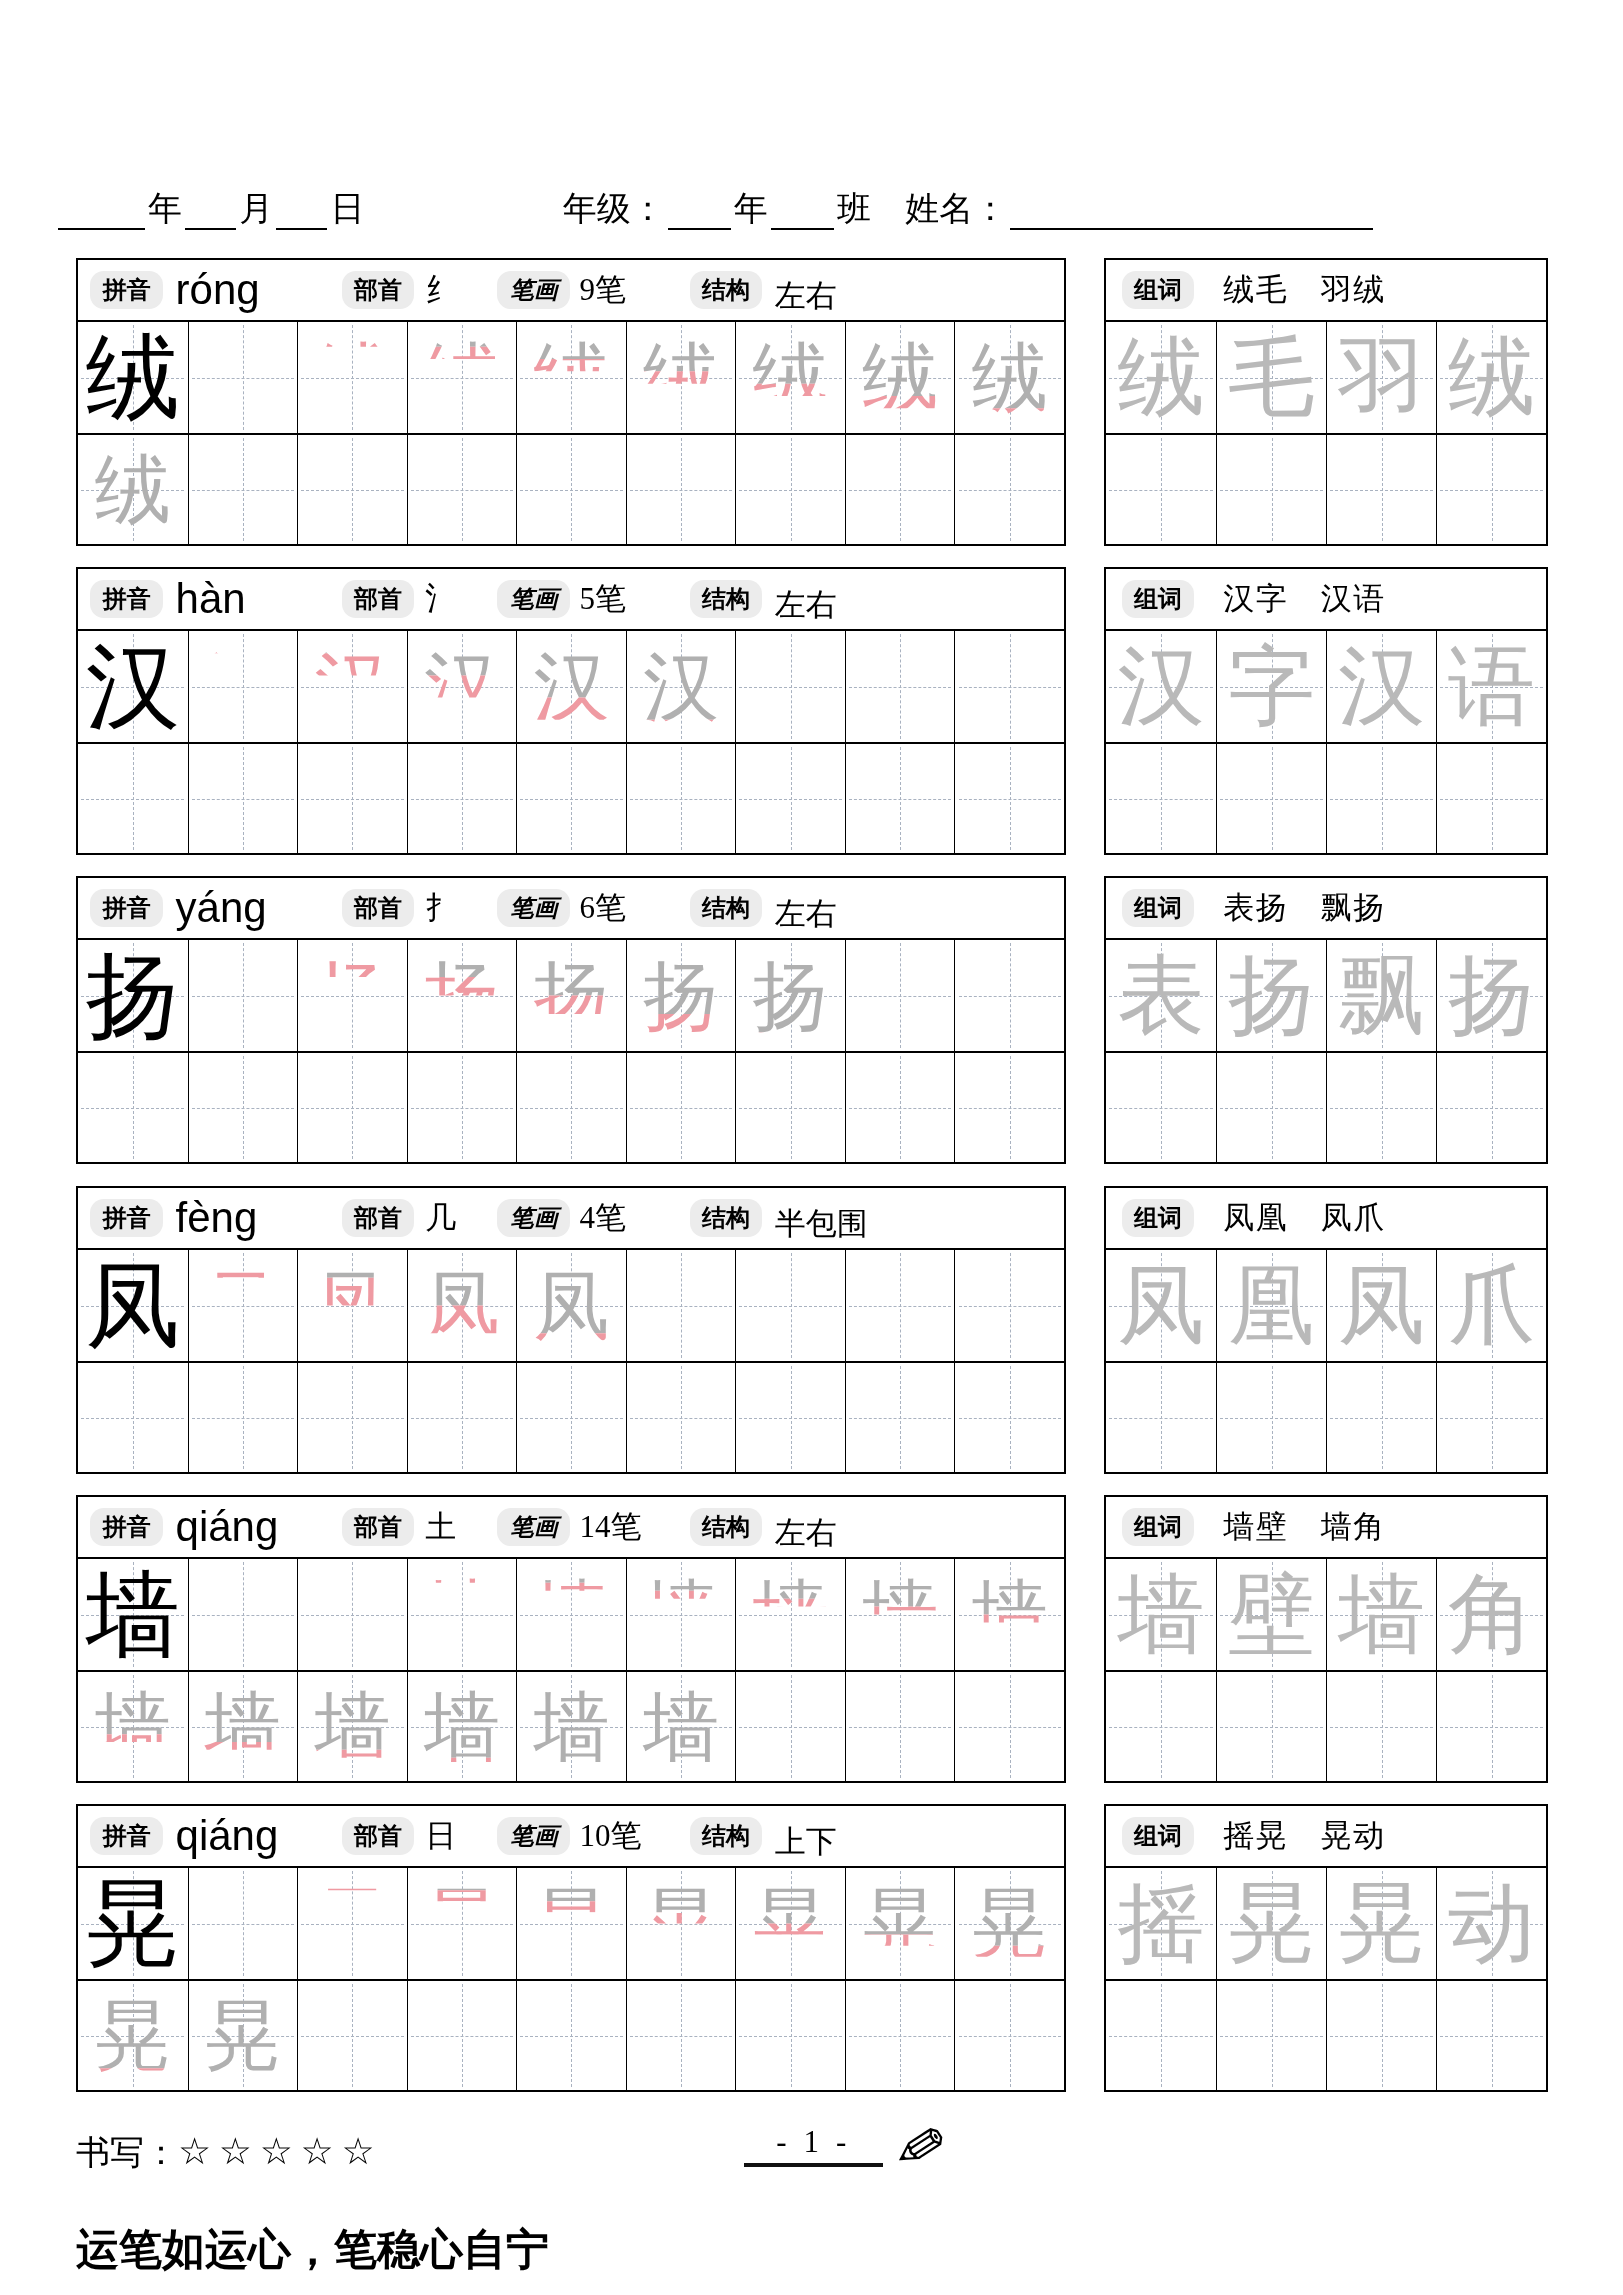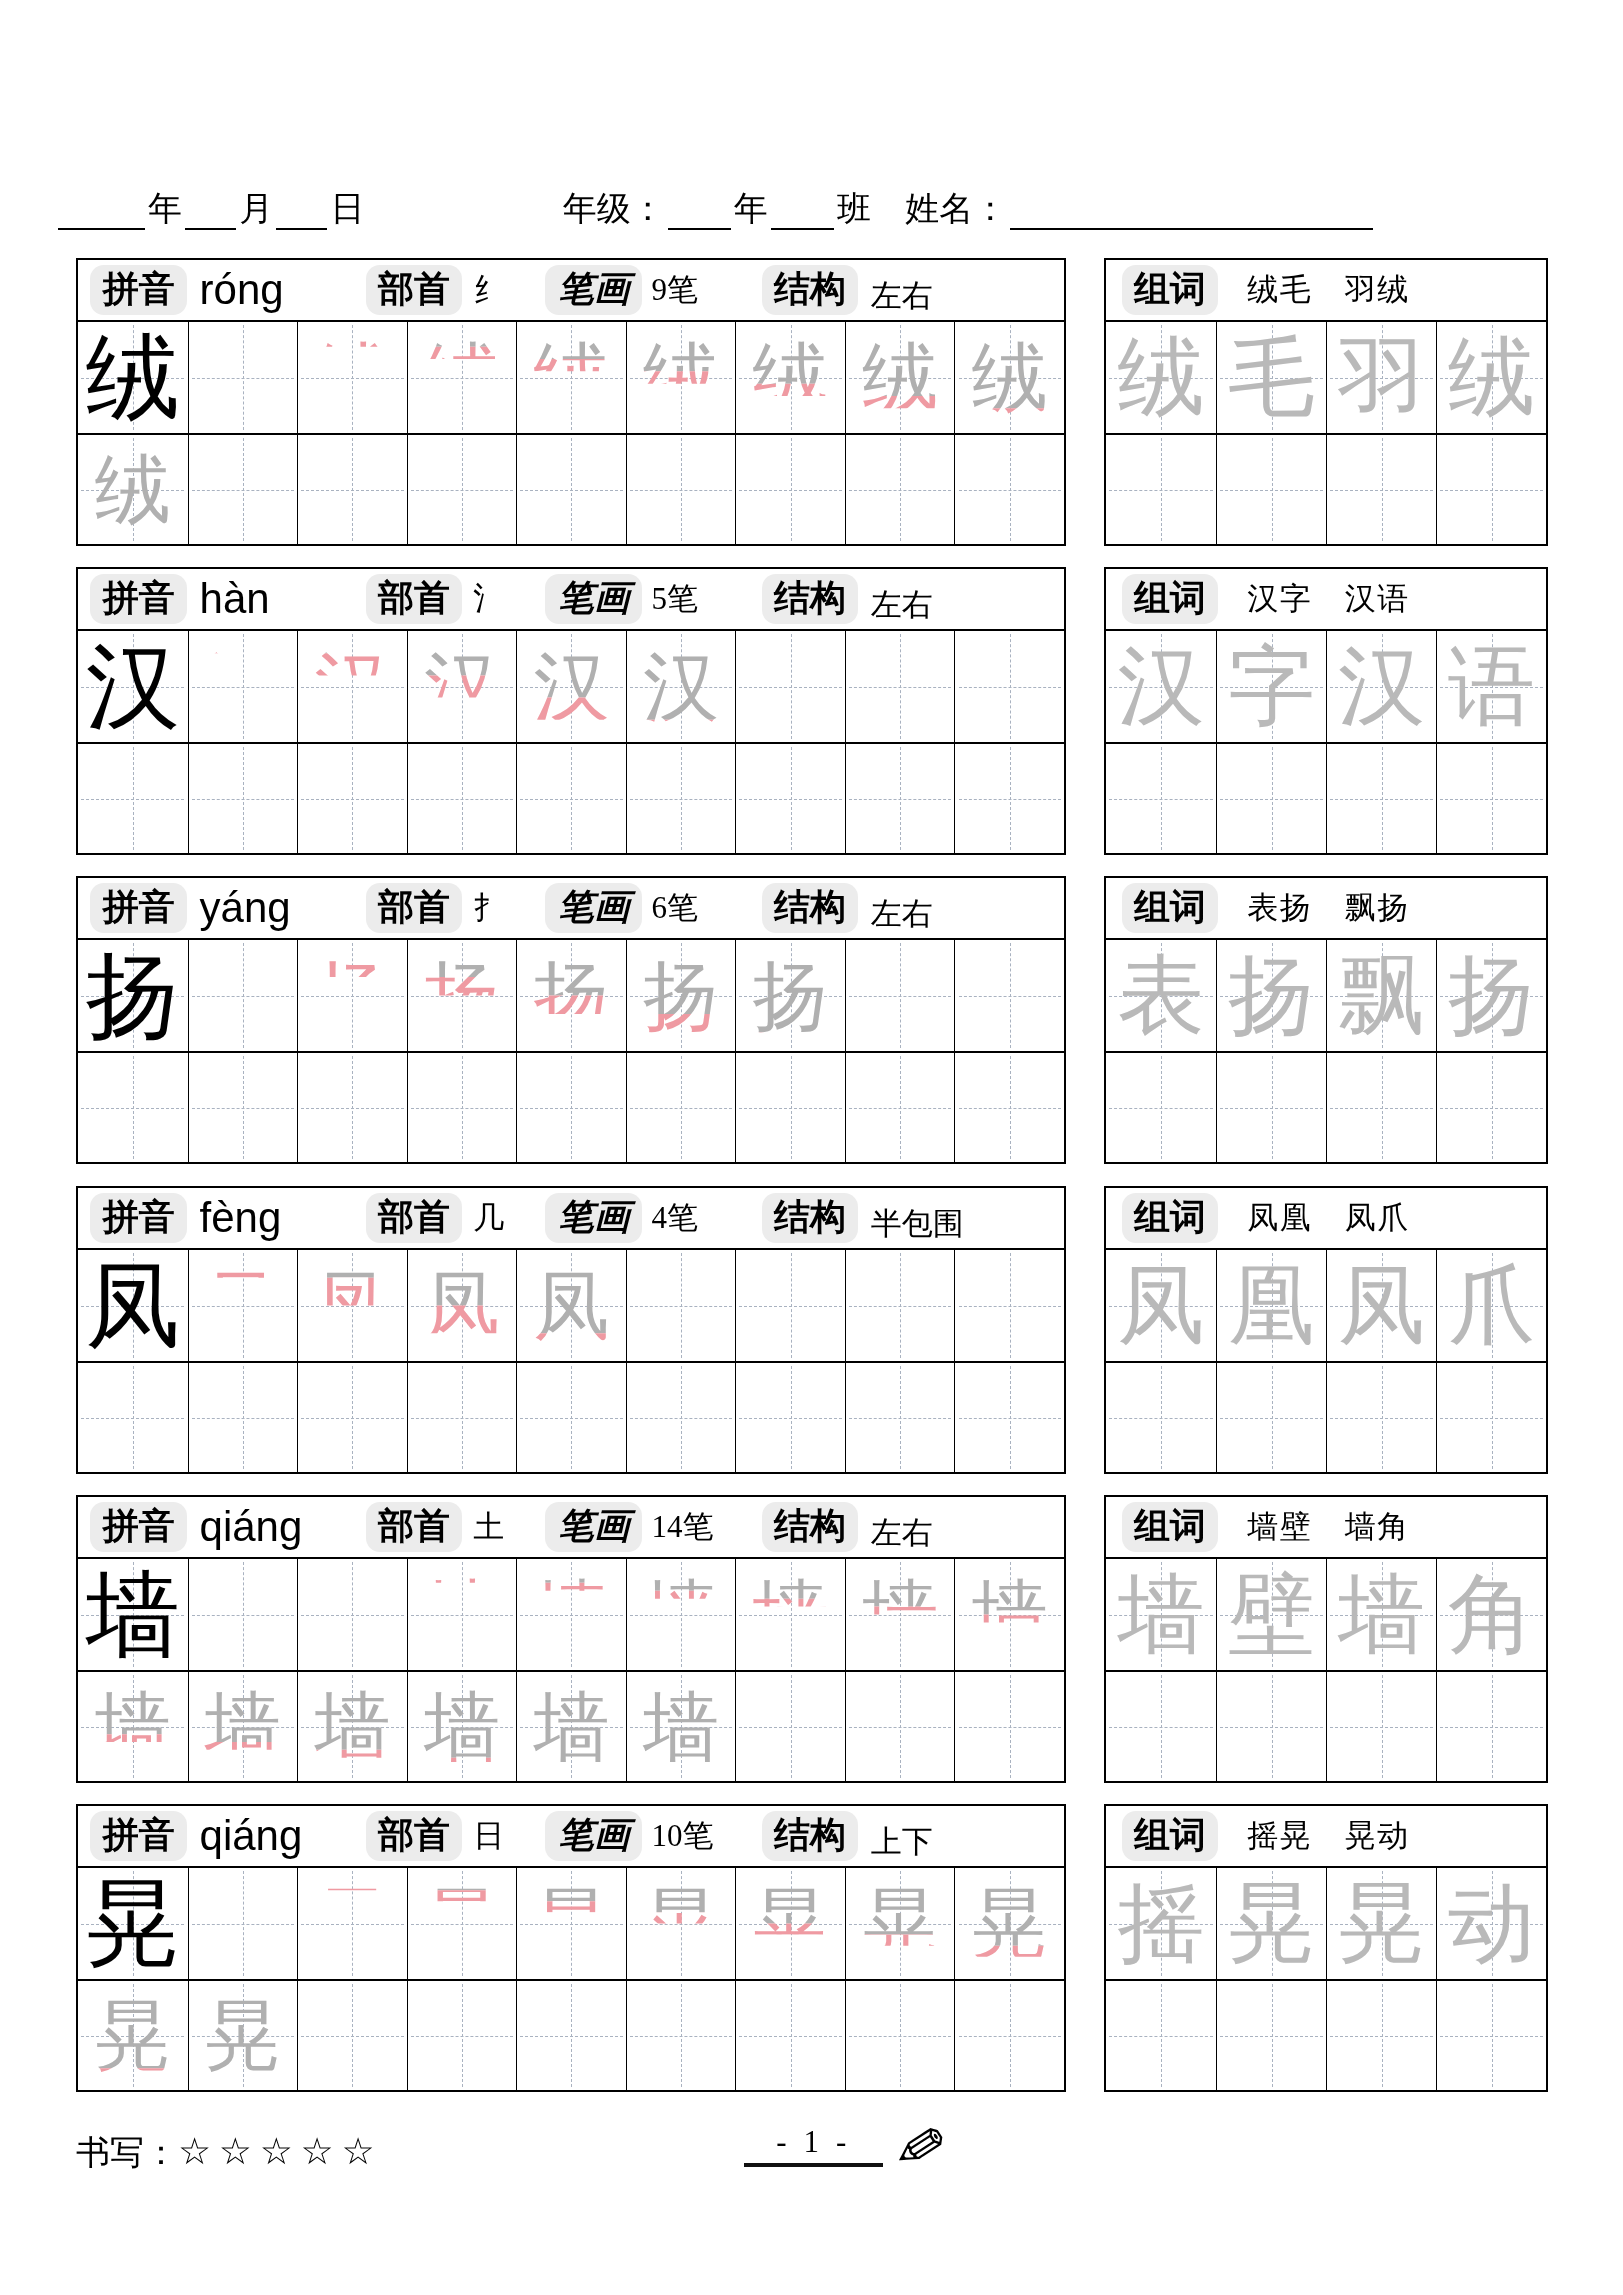--- a/index.html
+++ b/index.html
@@ -20,21 +20,21 @@
   .gap-grade{margin-left:192px;} .gap-name{margin-left:28px;text-align:center;}
 
   .block{position:absolute;left:0;right:0;height:291px;}
   .table{position:absolute;top:0;border:2.3px solid #000;background:#fff;box-sizing:border-box;}
   .left-table{left:76px;width:990px;}
   .right-table{left:1104px;width:444px;}
 
   .thead{display:flex;align-items:center;height:62px;border-bottom:2.3px solid #000;
          padding-left:12.4px;box-sizing:border-box;white-space:nowrap;}
   .badge{display:inline-block;background:var(--badge,#ececec);border-radius:14px;
-         padding:5.4px 12.4px;font-size:36px;font-weight:600;line-height:1.1;}
+         padding:5.4px 12.4px;font-size:24px;font-weight:600;line-height:1.1;}
   .pinyin{width:166px;margin-left:12.4px;font-family:"Liberation Sans","DejaVu Sans",sans-serif;
           font-size:42px;font-weight:500;}
   .val{margin-left:10.8px;font-size:31px;}
   .val.radical{width:63px;}
   .val.strokes{width:110px;margin-left:9.3px;}
   .val.structure{margin-left:12.4px;margin-top:12px;}
   .badge.b3{margin-left:9.3px;font-style:italic;}
   .badge.b4{}
   .right-table .thead{padding-left:15.5px;}
   .val.words{margin-left:29px;letter-spacing:1.5px;font-family:Liberation Mono, monospace;}
@@ -604,15 +604,16 @@
   <div class="footer-writing">
     <span>书写：</span><span class="stars">☆☆☆☆☆</span>
   </div>
 
   <div class="page-num-wrap">
     <div class="page-num">- 1 -</div>
     <div class="page-underline"></div>
     <span class="pencil-icon">✎</span>
   </div>
 
+  <div class="slogan">运笔如运心，笔稳心自宁</div>
 
 </div>
 
 
 </body></html>

